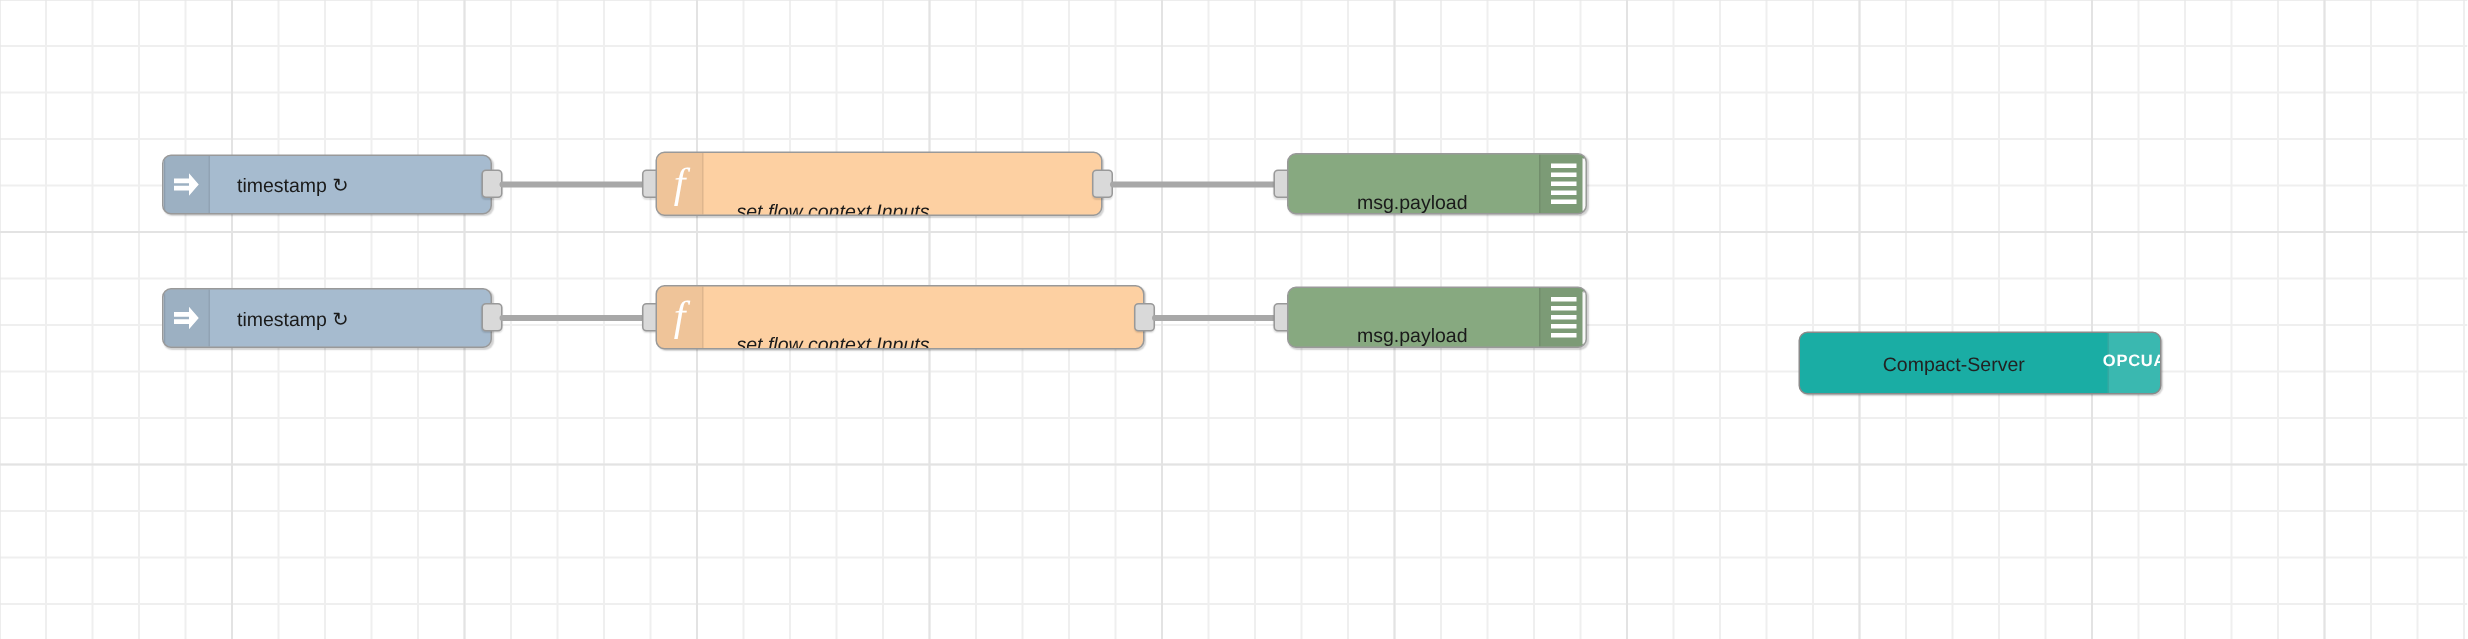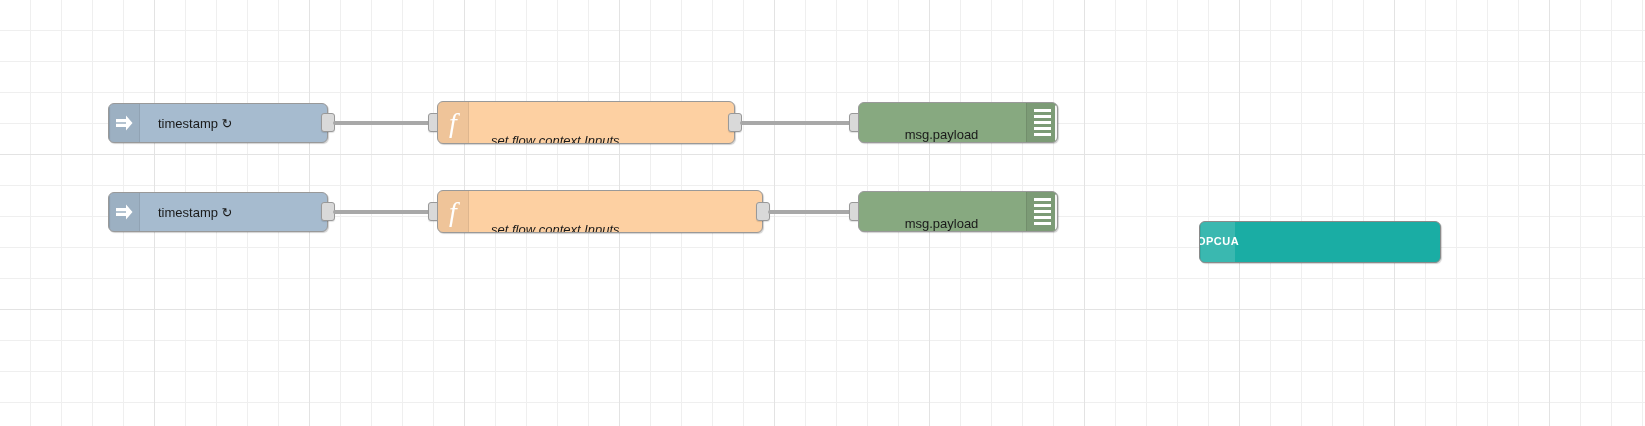--- a/index.html
+++ b/index.html
@@ -199,19 +199,20 @@
       <span></span>
         <span></span>
         <span></span>
         <span></span>
         <span></span>
     </div>
     <div class="debug-status"></div>
   </div>
 
   <div class="node opcua" style="left:1199px;top:221px;width:242px;height:42px;">
+    <div class="node-label">Compact-Server</div>
     <div class="opc-badge">
       <span>OPC</span>
       <span>UA</span>
     </div>
   </div>
 
 </div>
 
 </body></html>

